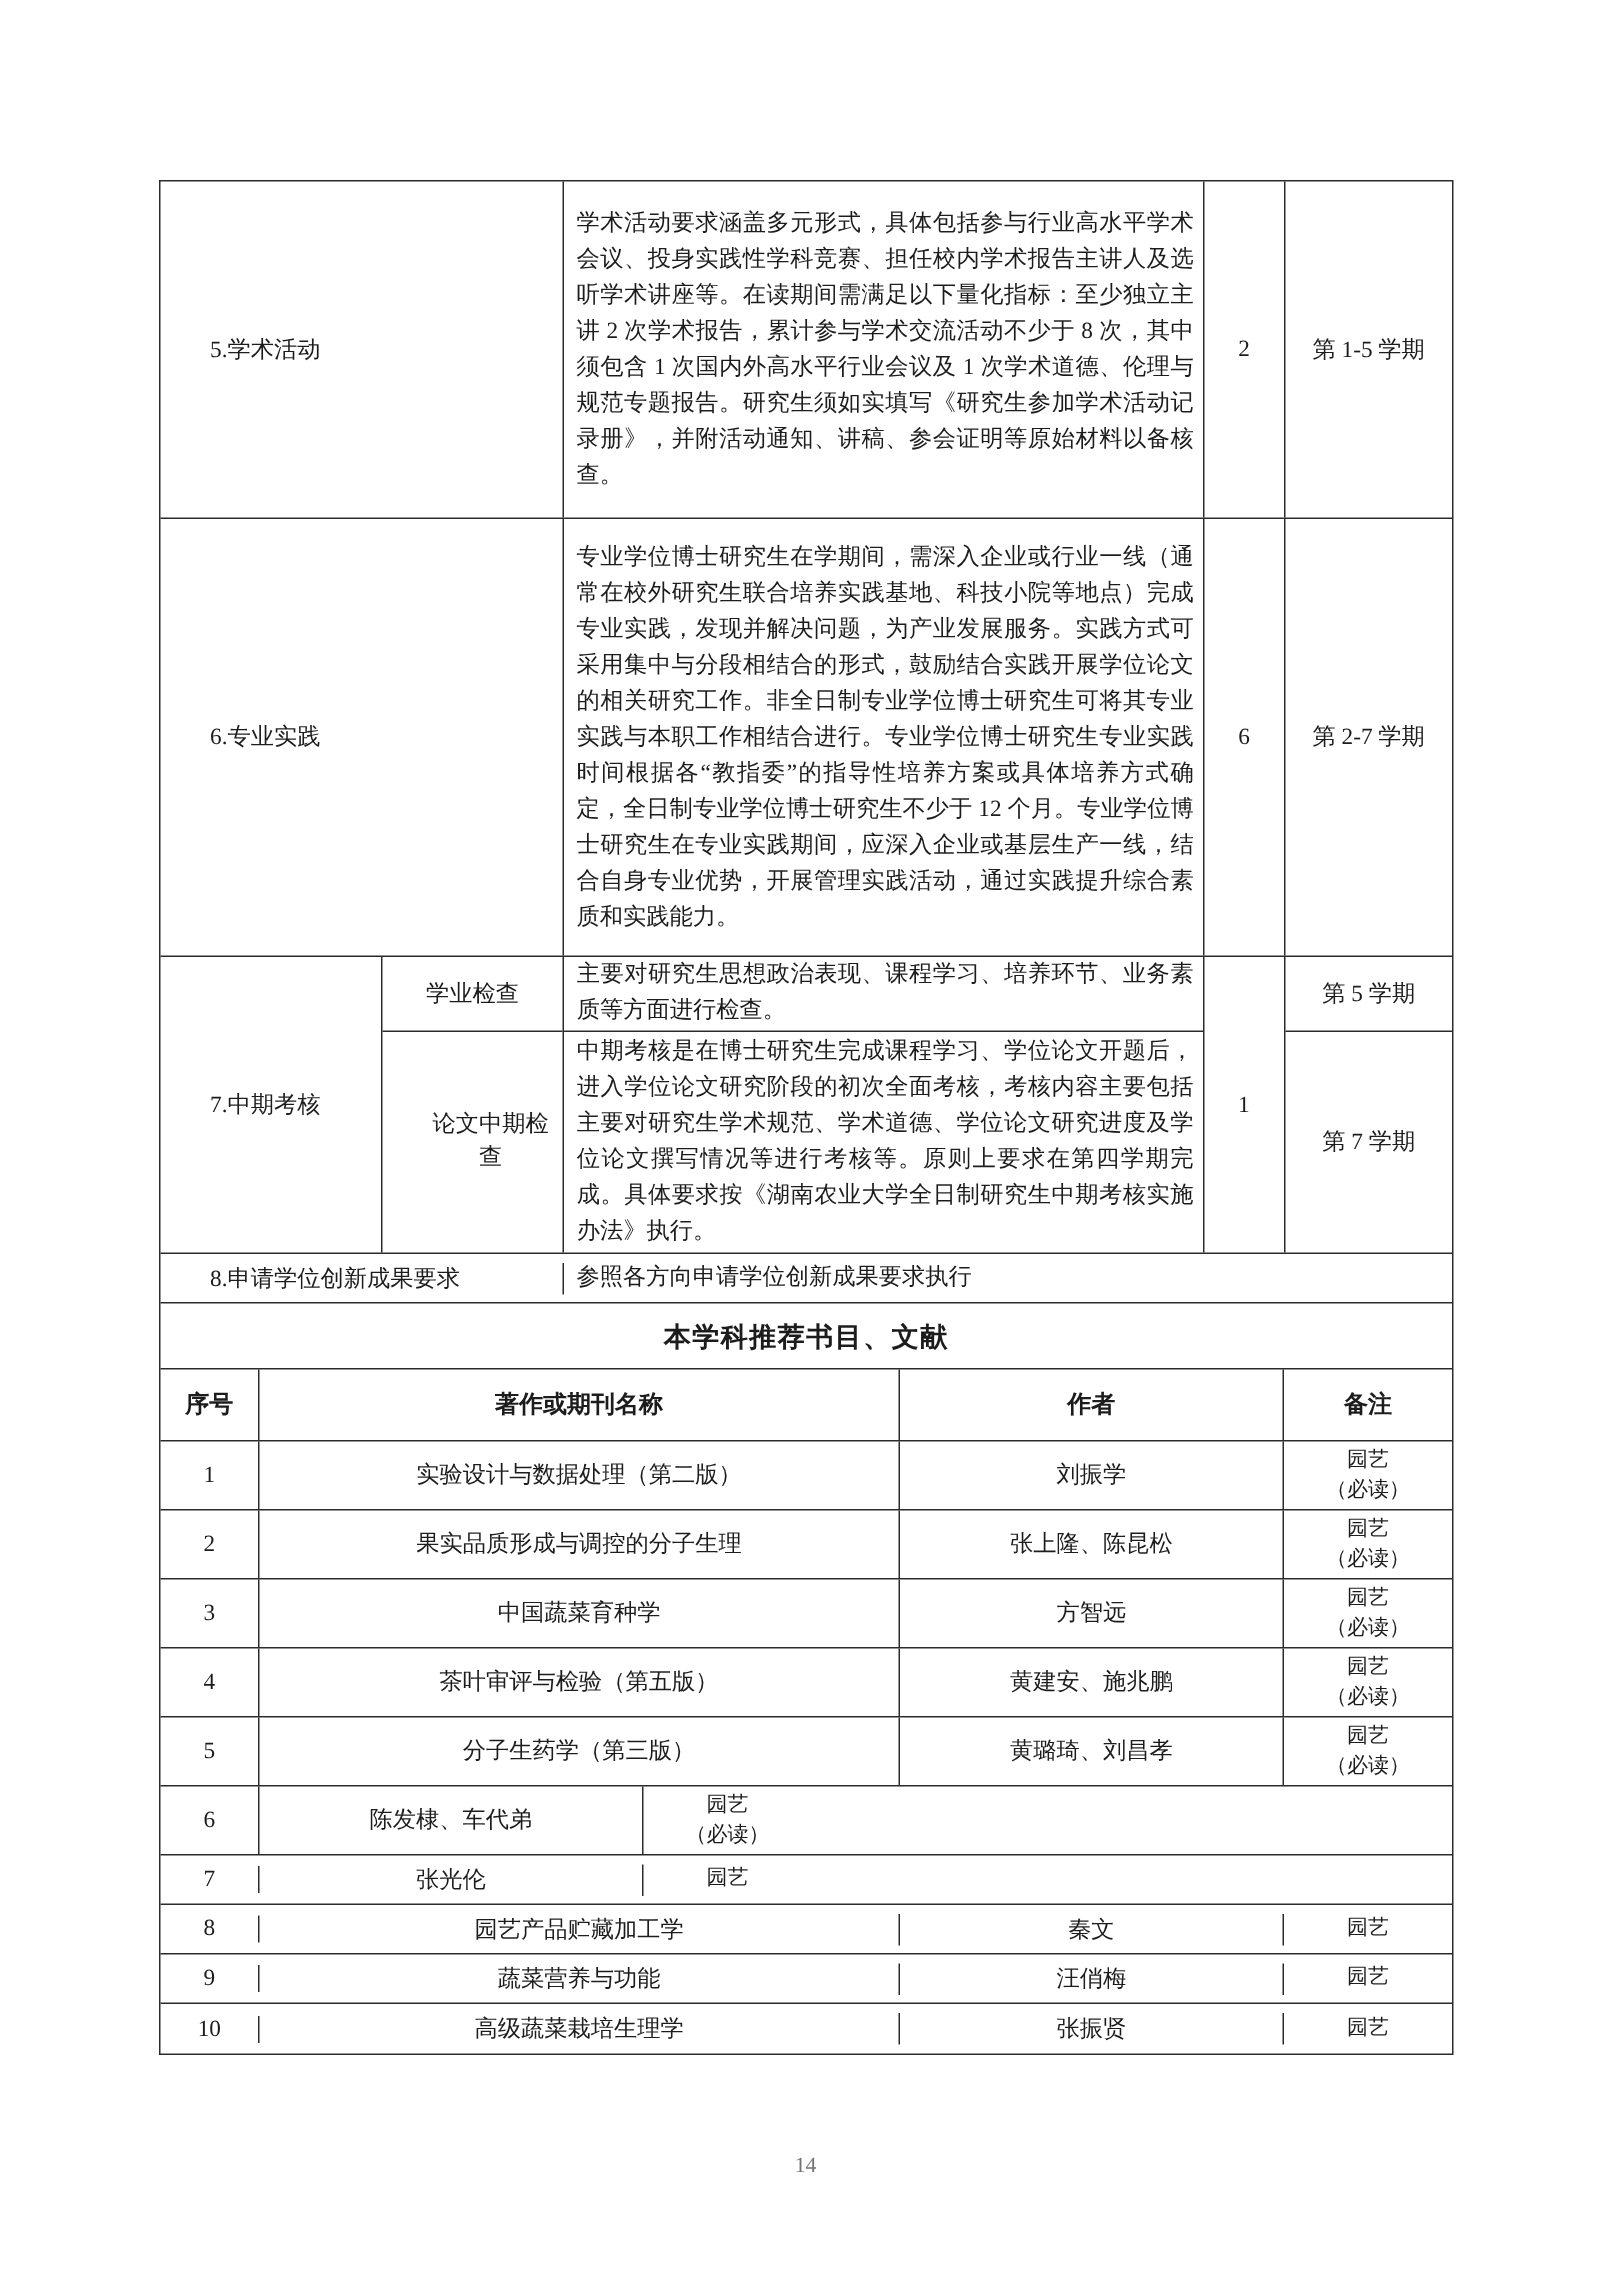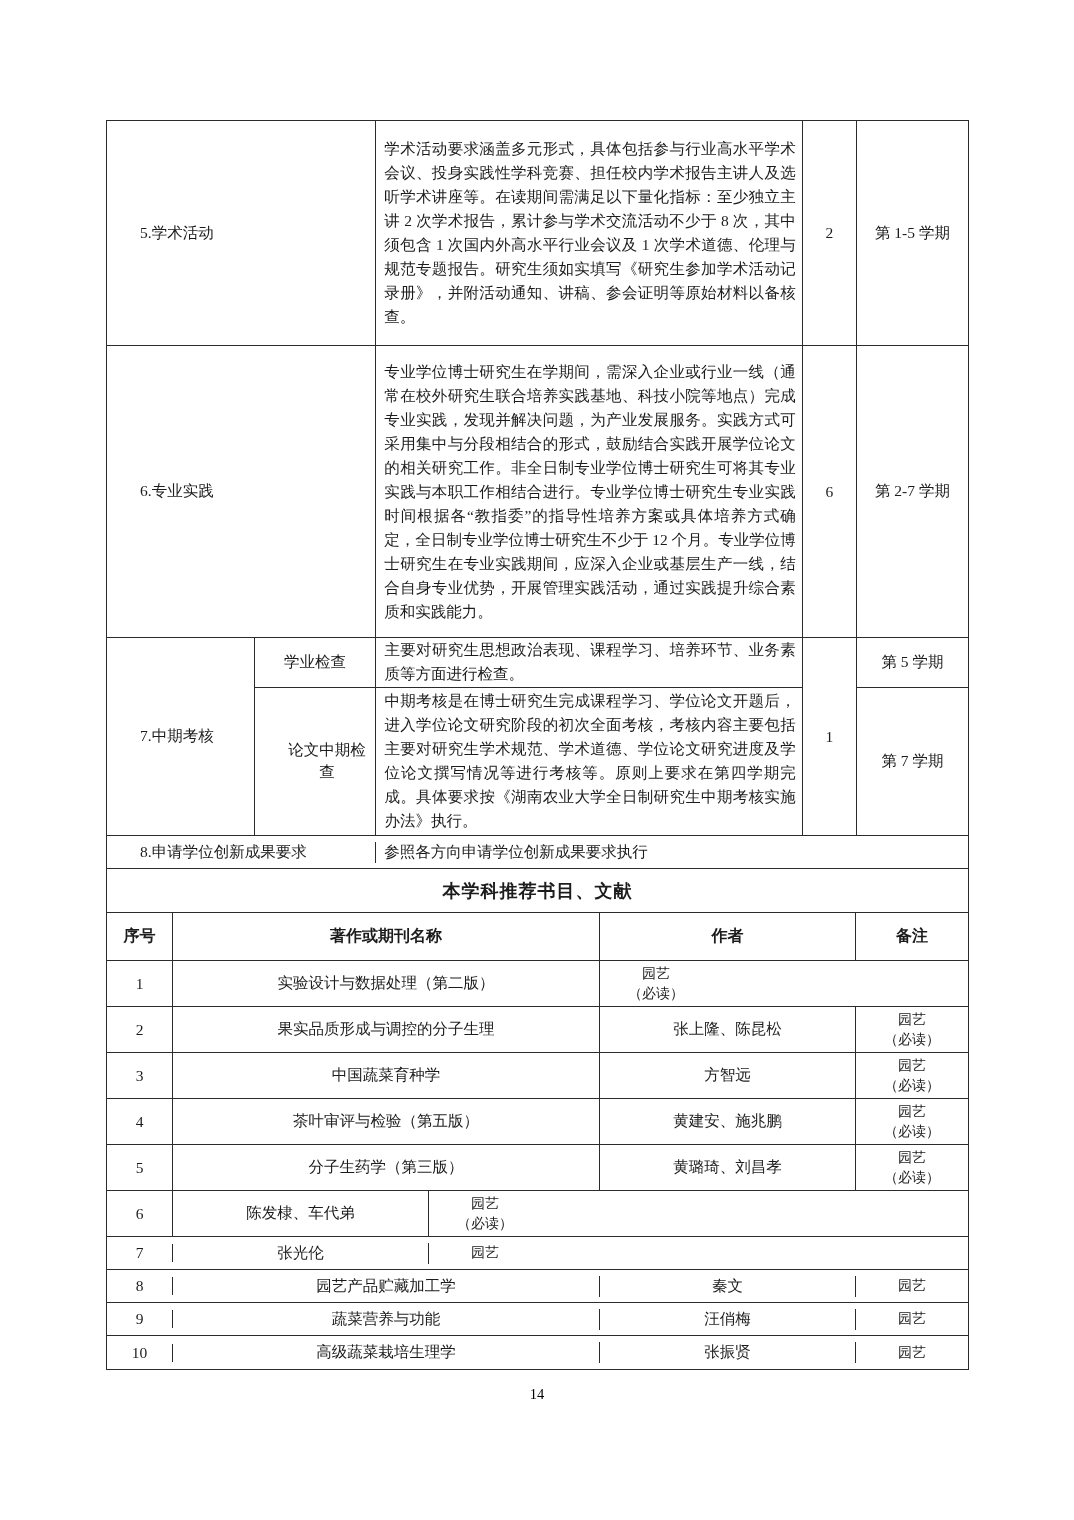--- a/index.html
+++ b/index.html
@@ -102,25 +102,25 @@
     justify-content:center;
     text-align:center;
   }
   .remark-cell{
     white-space:pre-line;
     line-height:20px;
     font-size:14px;
   }
   .page-number{
     position:absolute;
-    top:1386px;left:0;
+    top:1436px;left:0;
     width:100%;
     text-align:center;
     font-size:14.5px;
-    color:#000000;
+    color:#737373;
   }
 </style>
 </head>
 <body>
 
 <div class="doc-table">
 
   <div class="trow h225">
     <div class="cell label-cell w-label">5.学术活动</div>
     <div class="cell content-cell w-content">
@@ -176,20 +176,21 @@
   <div class="trow h48">
     <div class="cell head-cell w-no">序号</div>
     <div class="cell head-cell w-title">著作或期刊名称</div>
     <div class="cell head-cell w-author">作者</div>
     <div class="cell head-cell w-remark no-r">备注</div>
   </div>
 
   <div class="trow h46">
     <div class="cell center-cell w-no">1</div>
     <div class="cell center-cell w-title">实验设计与数据处理（第二版）</div>
+    <div class="cell center-cell w-author">刘振学</div>
     <div class="cell center-cell remark-cell w-remark no-r">园艺
 （必读）</div>
   </div>
   <div class="trow h46">
     <div class="cell center-cell w-no">2</div>
     <div class="cell center-cell w-title">果实品质形成与调控的分子生理</div>
     <div class="cell center-cell w-author">张上隆、陈昆松</div>
     <div class="cell center-cell remark-cell w-remark no-r">园艺
 （必读）</div>
   </div>

